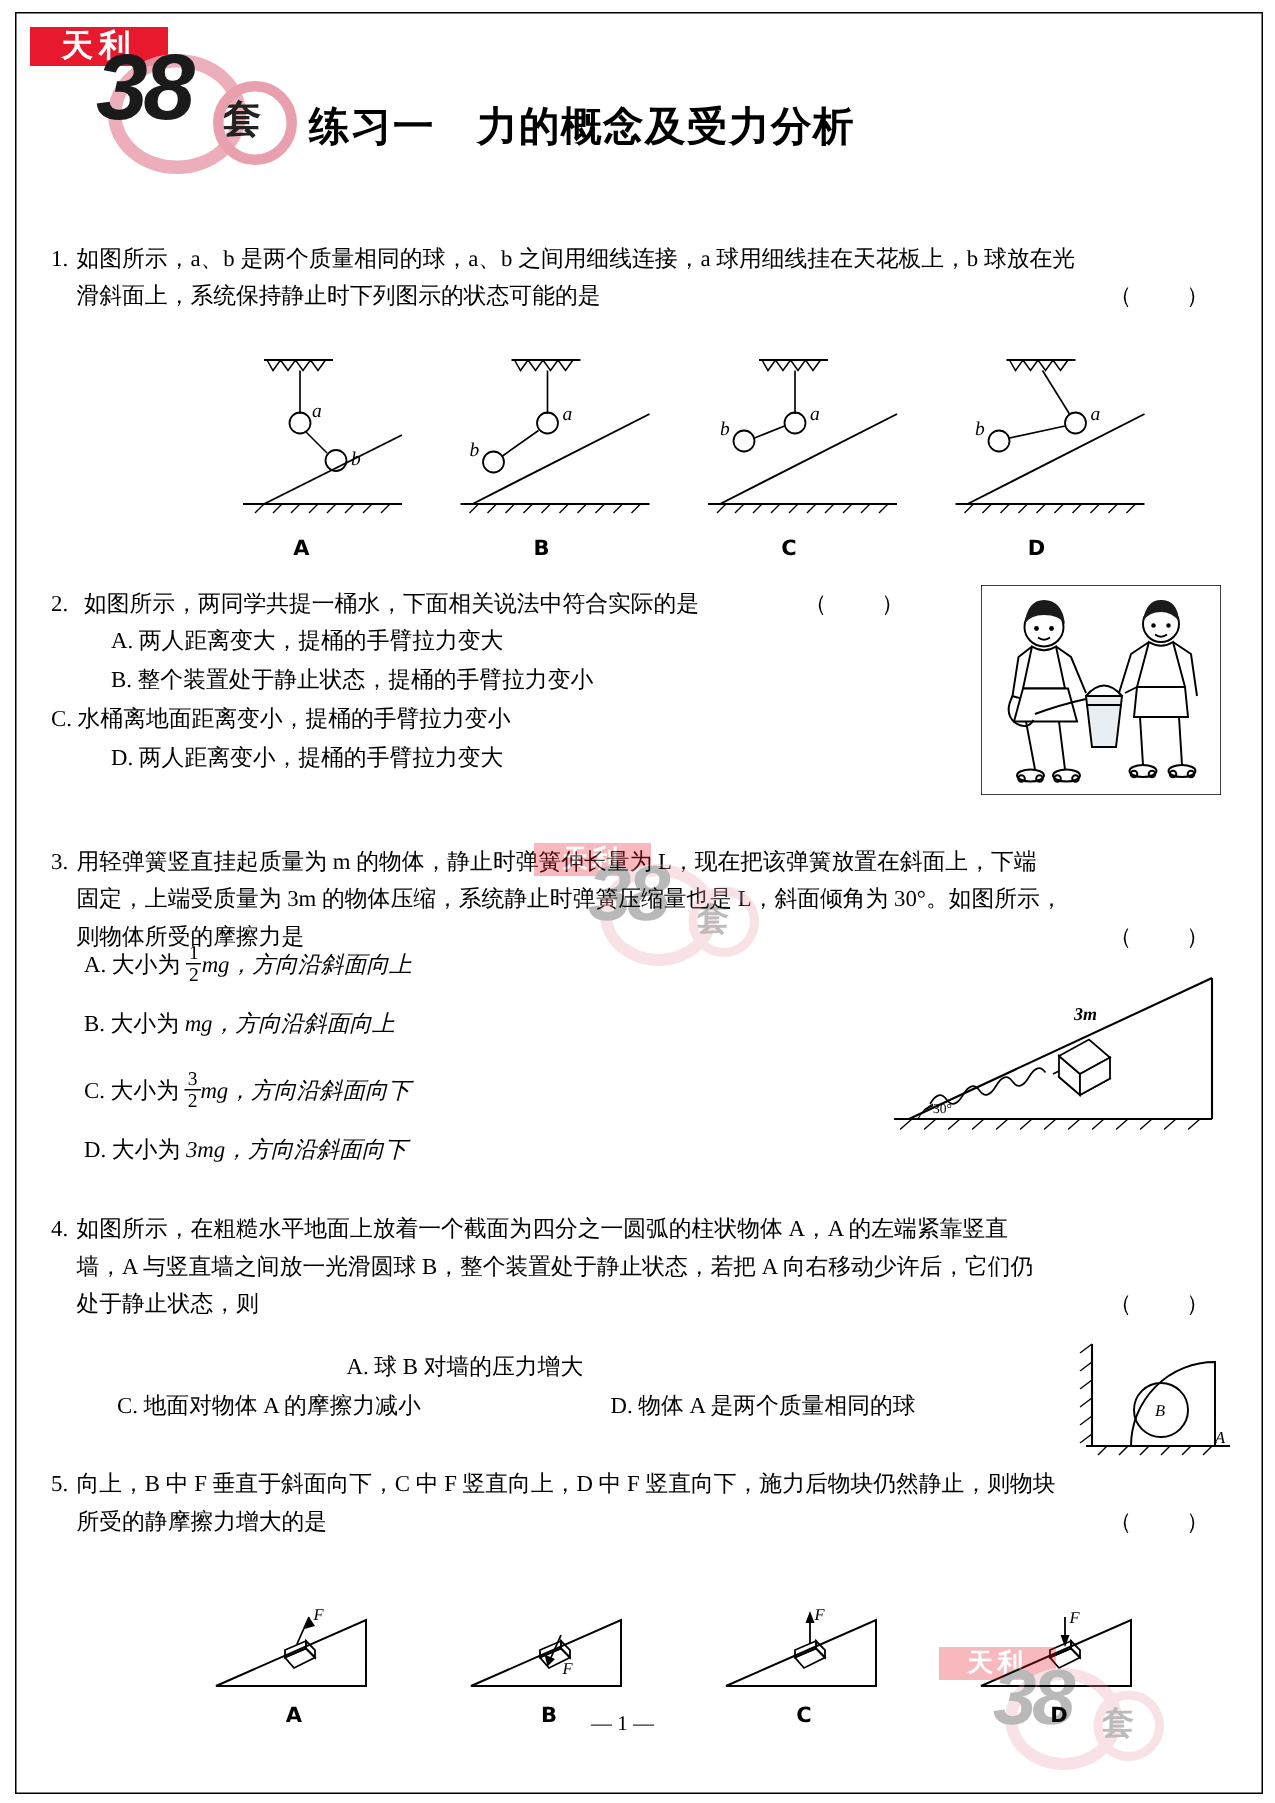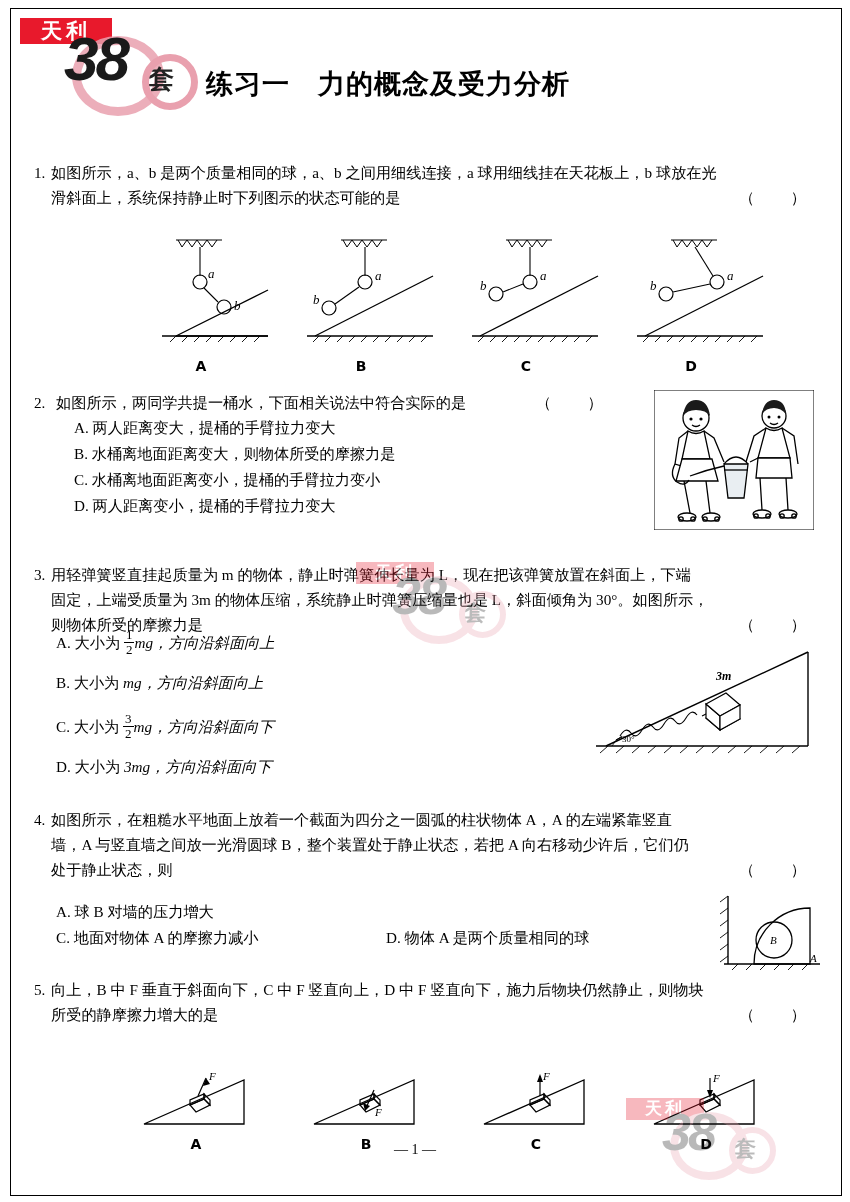--- a/index.html
+++ b/index.html
@@ -197,22 +197,22 @@
       <div class="figcap" style="position:absolute;left:530px;top:130px;width:30px;">D</div>
     </div>
 
     <div class="q" style="left:18px;top:376px;width:600px;">
       <span class="num">2.</span>
       <div style="margin-left:22px;position:relative;">
         <span>如图所示，两同学共提一桶水，下面相关说法中符合实际的是</span>
         <span class="paren" style="position:absolute;left:480px;top:0;">（　　）</span>
       </div>
       <div class="opt" style="margin-left:40px;">A. 两人距离变大，提桶的手臂拉力变大</div>
-      <div class="opt" style="margin-left:40px;">B. 水桶离地面距离变大，则物体所受的摩擦力是</div>
-      <div class="opt" style="margin-left:40px;">C. 水桶离地面距离变小，提桶的手臂拉力变小</div>
+      <div class="opt" style="margin-left:40px;">B. 整个装置处于静止状态，提桶的手臂拉力变小</div>
+      <div class="opt" style="">C. 水桶离地面距离变小，提桶的手臂拉力变小</div>
       <div class="opt" style="margin-left:40px;">D. 两人距离变小，提桶的手臂拉力变大</div>
     </div>
 
     <svg width="160" height="140" style="position:absolute;left:638px;top:376px;">
       <rect x="0" y="0" width="160" height="140" fill="#fff" stroke="#000" stroke-width="1"></rect>
 
       <g stroke="#000" stroke-width="1.3" fill="none">
         <circle cx="42" cy="28" r="13" fill="#fff"></circle>
         <path d="M29 26 q2 -16 13 -16 q12 0 14 16 q-4 -6 -14 -6 q-9 0 -13 6z" fill="#1a1a1a" stroke="none"></path>
         <circle cx="37" cy="29" r="1.6" fill="#000" stroke="none"></circle>
@@ -328,25 +328,25 @@
         <div>如图所示，在粗糙水平地面上放着一个截面为四分之一圆弧的柱状物体 A，A 的左端紧靠竖直</div>
         <div>墙，A 与竖直墙之间放一光滑圆球 B，整个装置处于静止状态，若把 A 向右移动少许后，它们仍</div>
         <div style="position:relative;">
           <span>处于静止状态，则</span>
           <span class="paren" style="position:absolute;right:4px;top:0;">（　　）</span>
         </div>
       </div>
     </div>
 
     <div style="position:absolute;left:40px;top:885px;width:680px;">
+      <div style="display:flex;justify-content:center;">
+        <div class="opt" style="width:330px;">A. 球 B 对墙的压力增大</div>
+      </div>
       <div style="display:flex;">
-        <div class="opt" style="width:330px;">A. 球 B 对墙的压力增大</div>
-      </div>
-      <div style="display:flex;">
-        <div class="opt" style="width:330px;">C. 地面对物体 A 的摩擦力减小</div>
+        <div class="opt" style="width:330px;margin-left:22px;">C. 地面对物体 A 的摩擦力减小</div>
         <div class="opt" style="width:330px;">D. 物体 A 是两个质量相同的球</div>
       </div>
     </div>
 
     <svg width="110" height="80" style="position:absolute;left:700px;top:878px;">
       <line x1="12" y1="4" x2="12" y2="72" stroke="#000" stroke-width="1.4"></line>
       <g stroke="#000" stroke-width="0.9">
         <line x1="4" y1="10" x2="12" y2="4"></line>
           <line x1="4" y1="22" x2="12" y2="16"></line>
         <line x1="4" y1="34" x2="12" y2="28"></line>

